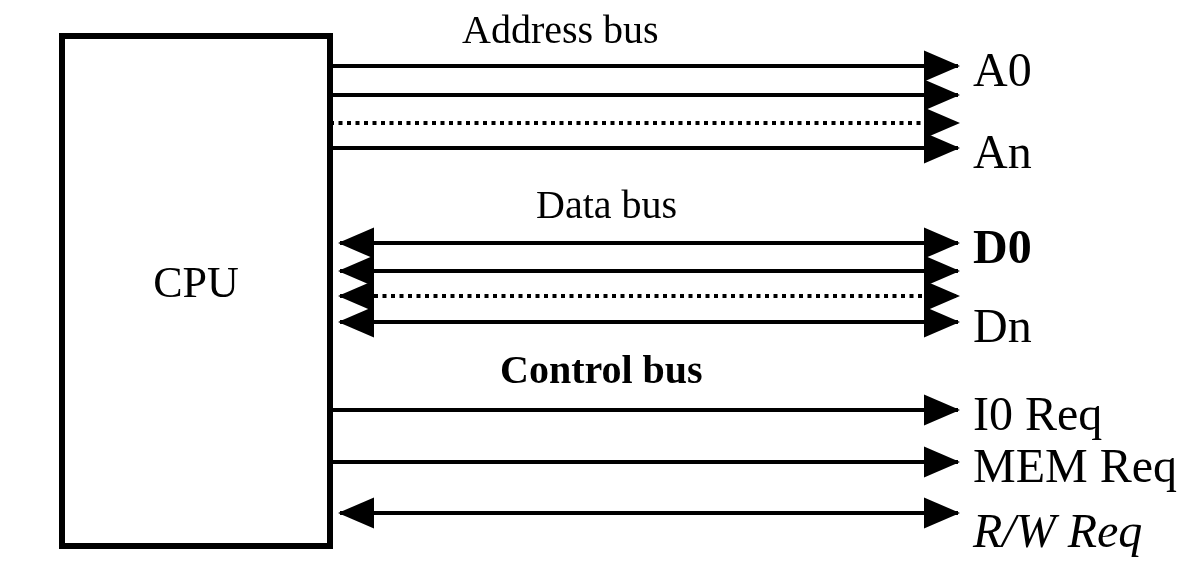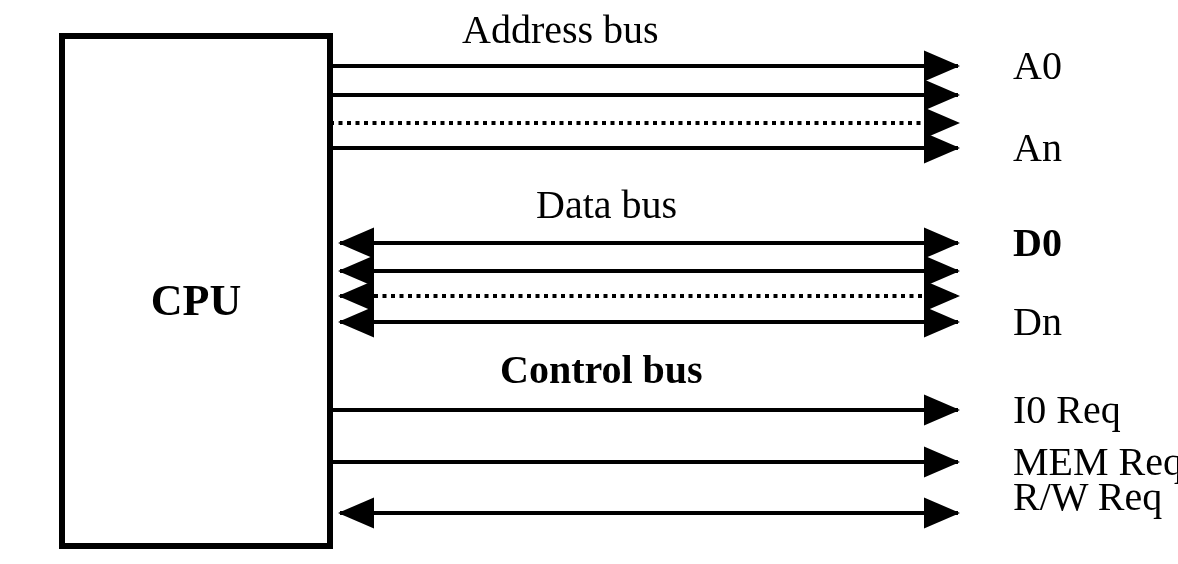--- a/index.html
+++ b/index.html
@@ -25,22 +25,21 @@
   .label {
     position: absolute;
     color: #000000;
     white-space: nowrap;
     line-height: 1;
   }
   .bus-title {
     font-size: 40px;
   }
   .signal-label {
-    font-size: 40px;
-    margin-left: 40px;
+    font-size: 48px;
   }
   .cpu-label {
     font-size: 44px;
   }
 </style>
 </head>
 <body>
 
 <div id="diagram-root">
 
@@ -62,28 +61,28 @@
         <line x1="340" y1="271" x2="958" y2="271" stroke="#000000" stroke-width="4" marker-end="url(#arrow-right)" marker-start="url(#arrow-left)"></line>
         <line x1="340" y1="296" x2="958" y2="296" stroke="#000000" stroke-width="4" stroke-dasharray="4 4.5" stroke-linecap="butt" marker-end="url(#arrow-right)" marker-start="url(#arrow-left)"></line>
         <line x1="340" y1="322" x2="958" y2="322" stroke="#000000" stroke-width="4" marker-end="url(#arrow-right)" marker-start="url(#arrow-left)"></line>
         <line x1="330" y1="410" x2="958" y2="410" stroke="#000000" stroke-width="4" marker-end="url(#arrow-right)"></line>
         <line x1="330" y1="462" x2="958" y2="462" stroke="#000000" stroke-width="4" marker-end="url(#arrow-right)"></line>
         <line x1="340" y1="513" x2="958" y2="513" stroke="#000000" stroke-width="4" marker-end="url(#arrow-right)" marker-start="url(#arrow-left)"></line>
       </g>
     <rect id="cpu-rect" x="62" y="36" width="268" height="510" fill="#ffffff" stroke="#000000" stroke-width="6"></rect>
   </svg>
 
-  <div class="label cpu-label" id="cpu-text" style="left: 62px; top: 279px; width: 268px; text-align: center; font-weight: bold;">CPU</div>
+  <div class="label cpu-label" id="cpu-text" style="left: 62px; top: 261px; width: 268px; text-align: center;">CPU</div>
 
   <div id="text-layer">
       <div class="label bus-title" style="left: 462px; top: 10px;">Address bus</div>
       <div class="label signal-label" style="left: 973px; top: 46px;">A0</div>
       <div class="label signal-label" style="left: 973px; top: 128px;">An</div>
       <div class="label bus-title" style="left: 536px; top: 185px;">Data bus</div>
       <div class="label signal-label" style="left: 973px; top: 223px; font-weight: bold;">D0</div>
       <div class="label signal-label" style="left: 973px; top: 302px; text-align: right;">Dn</div>
       <div class="label bus-title" style="left: 500px; top: 350px; font-weight: bold;">Control bus</div>
       <div class="label signal-label" style="left: 973px; top: 390px;">I0 Req</div>
       <div class="label signal-label" style="left: 973px; top: 442px; text-align: right;">MEM Req</div>
-      <div class="label signal-label" style="left: 973px; top: 477px;">R/W Req</div>
+      <div class="label signal-label" style="left: 973px; top: 507px; font-style: italic;">R/W Req</div>
     </div>
 
 </div>
 
 </body></html>

